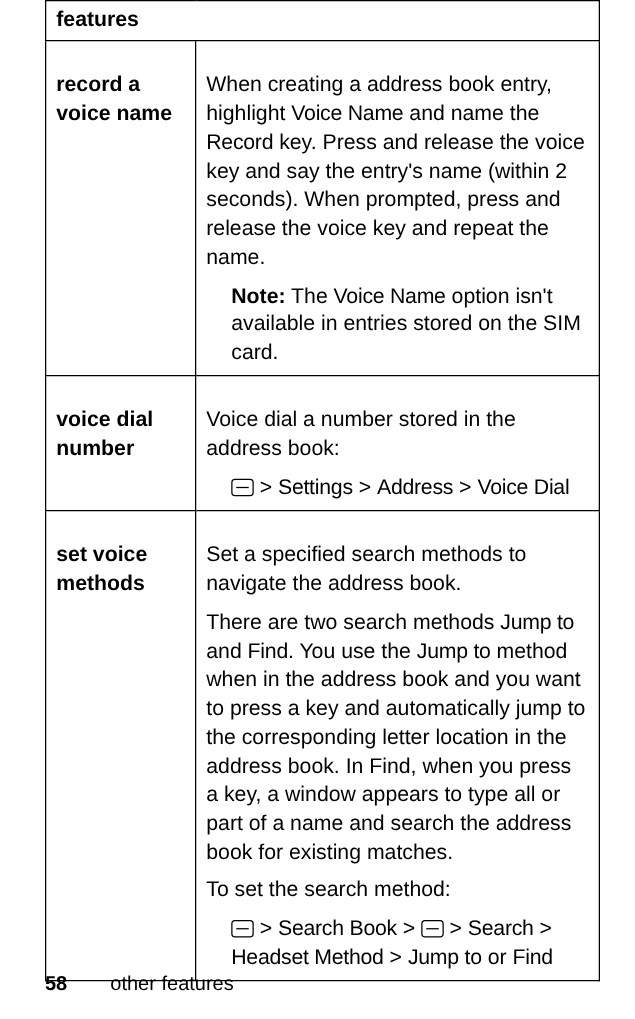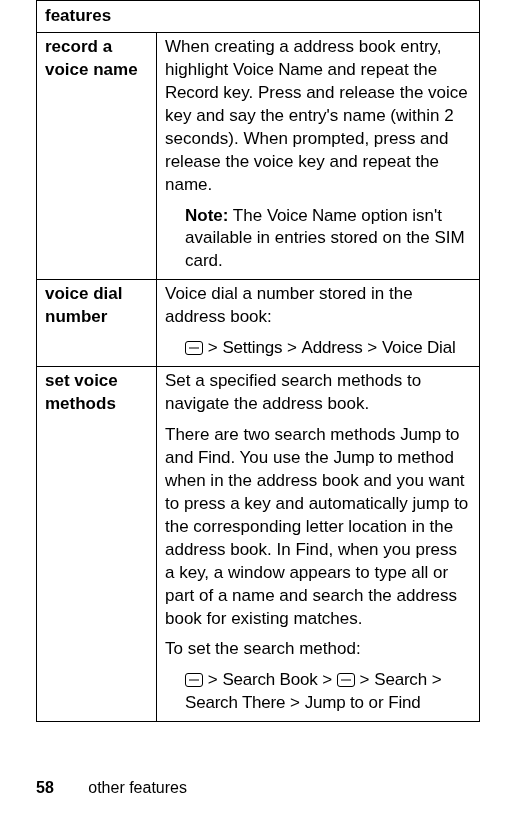--- a/index.html
+++ b/index.html
@@ -17,21 +17,21 @@
     width: 508px;
   }
   table.features {
     border-collapse: collapse;
     width: 100%;
     table-layout: fixed;
   }
   table.features td, table.features th {
     border: 1px solid #000;
     vertical-align: top;
-    padding: 3px 8px 6px 8px;
+    padding: 24px 8px 6px 8px;
     font-size: 17px;
     line-height: 1.35;
   }
   table.features th {
     text-align: left;
     font-weight: bold;
     font-size: 17px;
     padding: 4px 8px;
   }
   col.feat { width: 120px; }
@@ -78,38 +78,38 @@
       </colgroup>
     <thead>
       <tr>
         <th colspan="2">features</th>
       </tr>
     </thead>
     <tbody>
         <tr>
           <td class="bold">record a voice name</td>
           <td>
-            <div class="para"><span>When creating a address book entry, highlight </span><span class="narrow">Voice Name</span><span> and repeat the </span><span class="narrow">Record</span><span> key. Press and release the voice key and say the entry's name (within 2 seconds). When prompted, press and release the voice key and repeat the name.</span></div>
+            <div class="para"><span>When creating a address book entry, highlight </span><span class="narrow">Voice Name</span><span> and name the </span><span class="narrow">Record</span><span> key. Press and release the voice key and say the entry's name (within 2 seconds). When prompted, press and release the voice key and repeat the name.</span></div>
             <div class="para"><span class="bold">Note:</span><span> The </span><span class="narrow">Voice Name</span><span> option isn't available in entries stored on the SIM card.</span></div>
           </td>
         </tr>
         <tr>
           <td class="bold">voice dial number</td>
           <td>
             <div class="para"><span>Voice dial a number stored in the address book:</span></div>
             <div class="para"><span class="menu-key"></span><span> &gt; </span><span class="narrow">Settings</span><span> &gt; </span><span class="narrow">Address</span><span> &gt; </span><span class="narrow">Voice Dial</span></div>
           </td>
         </tr>
         <tr>
           <td class="bold">set voice methods</td>
           <td>
             <div class="para"><span>Set a specified search methods to navigate the address book.</span></div>
             <div class="para"><span>There are two search methods </span><span class="narrow">Jump to</span><span> and </span><span class="narrow">Find</span><span>. You use the </span><span class="narrow">Jump to</span><span> method when in the address book and you want to press a key and automatically jump to the corresponding letter location in the address book. In Find, when you press a key, a window appears to type all or part of a name and search the address book for existing matches.</span></div>
             <div class="para"><span>To set the search method:</span></div>
-            <div class="para"><span class="menu-key"></span><span> &gt; </span><span class="narrow">Search Book</span><span> &gt; </span><span class="menu-key"></span><span> &gt; </span><span class="narrow">Search</span><span> &gt; </span><span class="narrow">Search There</span><span> &gt; </span><span class="narrow">Jump to</span><span> or  </span><span class="narrow">Find</span></div>
+            <div class="para"><span class="menu-key"></span><span> &gt; </span><span class="narrow">Search Book</span><span> &gt; </span><span class="menu-key"></span><span> &gt; </span><span class="narrow">Search</span><span> &gt; </span><span class="narrow">Headset Method</span><span> &gt; </span><span class="narrow">Jump to</span><span> or  </span><span class="narrow">Find</span></div>
           </td>
         </tr>
       </tbody>
   </table>
 </div>
 
 <div class="footer">
   <span class="pg">58</span>
   <span>other features</span>
 </div>

